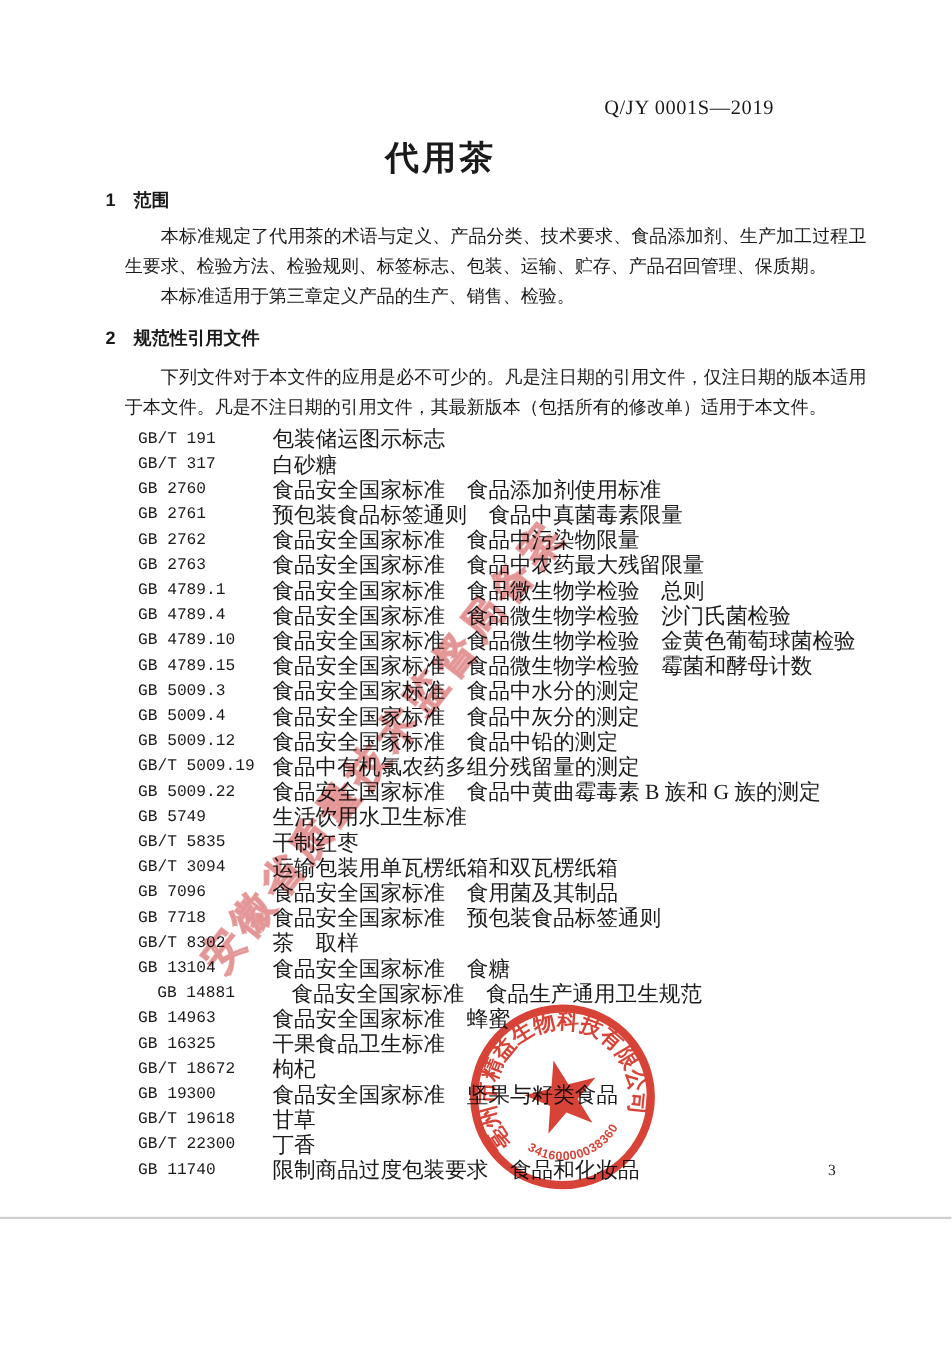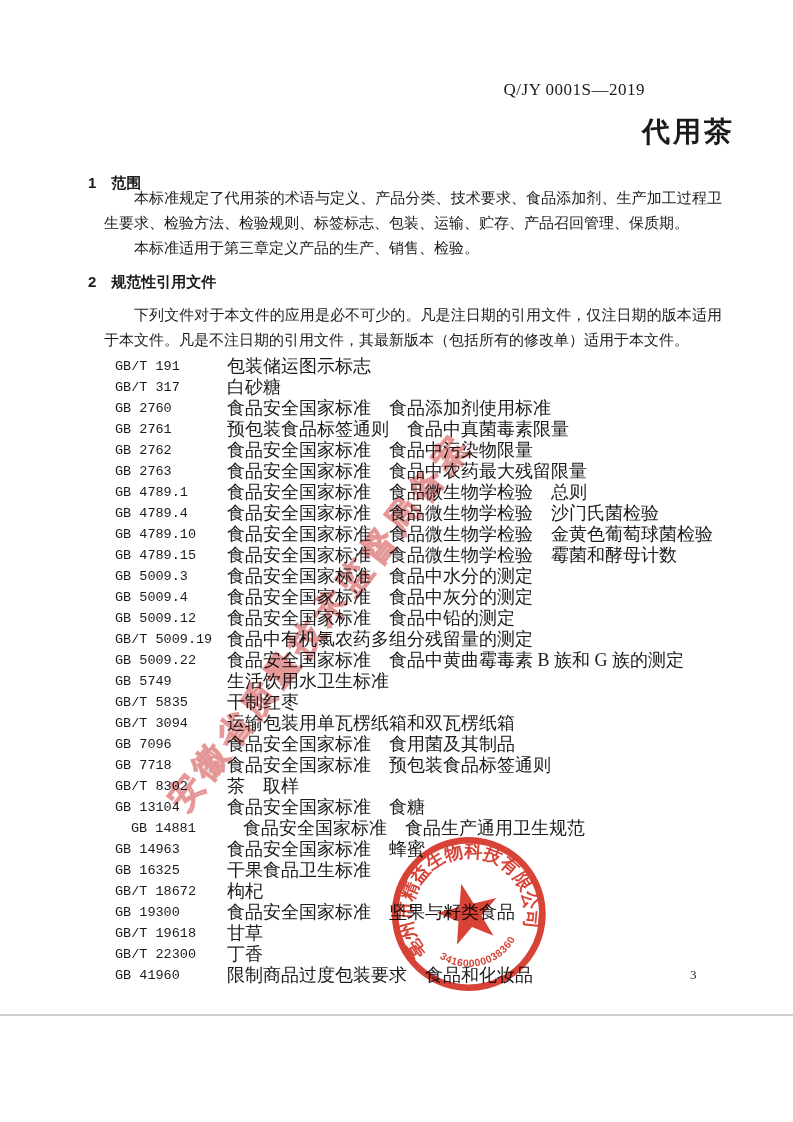--- a/index.html
+++ b/index.html
@@ -3,29 +3,29 @@
 <meta charset="utf-8">
 <style>
   html,body{margin:0;padding:0;background:#ffffff;}
   .page{
     position:relative;width:793px;height:1016px;background:#fff;
     font-family:"Liberation Serif","DejaVu Serif",serif;color:#1a1a1a;
     overflow:hidden;border-bottom:2px solid #cfcfcf;box-sizing:border-box;
   }
   .doc-code{position:absolute;top:80px;right:148px;font-size:17px;letter-spacing:.5px;white-space:nowrap;}
   .doc-title{
-    position:absolute;top:113px;left:0;right:58px;text-align:right;
+    position:absolute;top:113px;left:0;right:58px;text-align:center;
     font-size:28px;font-weight:bold;letter-spacing:3px;
     font-family:"Liberation Sans","DejaVu Sans",sans-serif;
   }
   .sec-heading{
     position:absolute;left:88px;font-size:15px;font-weight:bold;white-space:nowrap;
     font-family:"Liberation Sans","DejaVu Sans",sans-serif;
   }
-  #sec1-h{top:158px;margin-top:16px;}
+  #sec1-h{top:158px;}
   #sec2-h{top:273px;}
   .para-block{position:absolute;left:88px;width:618px;font-size:15px;line-height:25px;text-align:justify;margin-left:16px;}
   #sec1-p{top:186px;}
   #sec2-p{top:303px;}
   .para{margin:0;text-indent:2em;}
   .ref-list{position:absolute;left:115px;top:356px;width:610px;}
   .ref-row{display:flex;height:21px;align-items:flex-start;}
   .ref-row.indented{padding-left:16px;}
   .ref-code{
     flex:0 0 112px;width:112px;white-space:nowrap;
@@ -182,21 +182,21 @@
     </div>
       <div class="ref-row">
       <span class="ref-code">GB/T 19618</span>
       <span class="ref-title">甘草</span>
     </div>
       <div class="ref-row">
       <span class="ref-code">GB/T 22300</span>
       <span class="ref-title">丁香</span>
     </div>
       <div class="ref-row">
-      <span class="ref-code">GB 41960</span>
+      <span class="ref-code">GB 11740</span>
       <span class="ref-title">限制商品过度包装要求　食品和化妆品</span>
     </div>
     </div>
 
   <div class="watermark">安徽省质量技术监督局备案</div>
 
   <svg class="seal" viewBox="0 0 156 162" aria-hidden="true">
     <circle cx="78" cy="80" r="71" fill="none" stroke="#d6392c" stroke-width="6.5"></circle>
     <polygon fill="#d6392c" points="78,50 70.95,71.29 48.52,71.42 66.59,84.71 59.78,106.08 78,93 96.22,106.08 89.41,84.71 107.48,71.42 85.05,71.29"></polygon>
     <defs>

